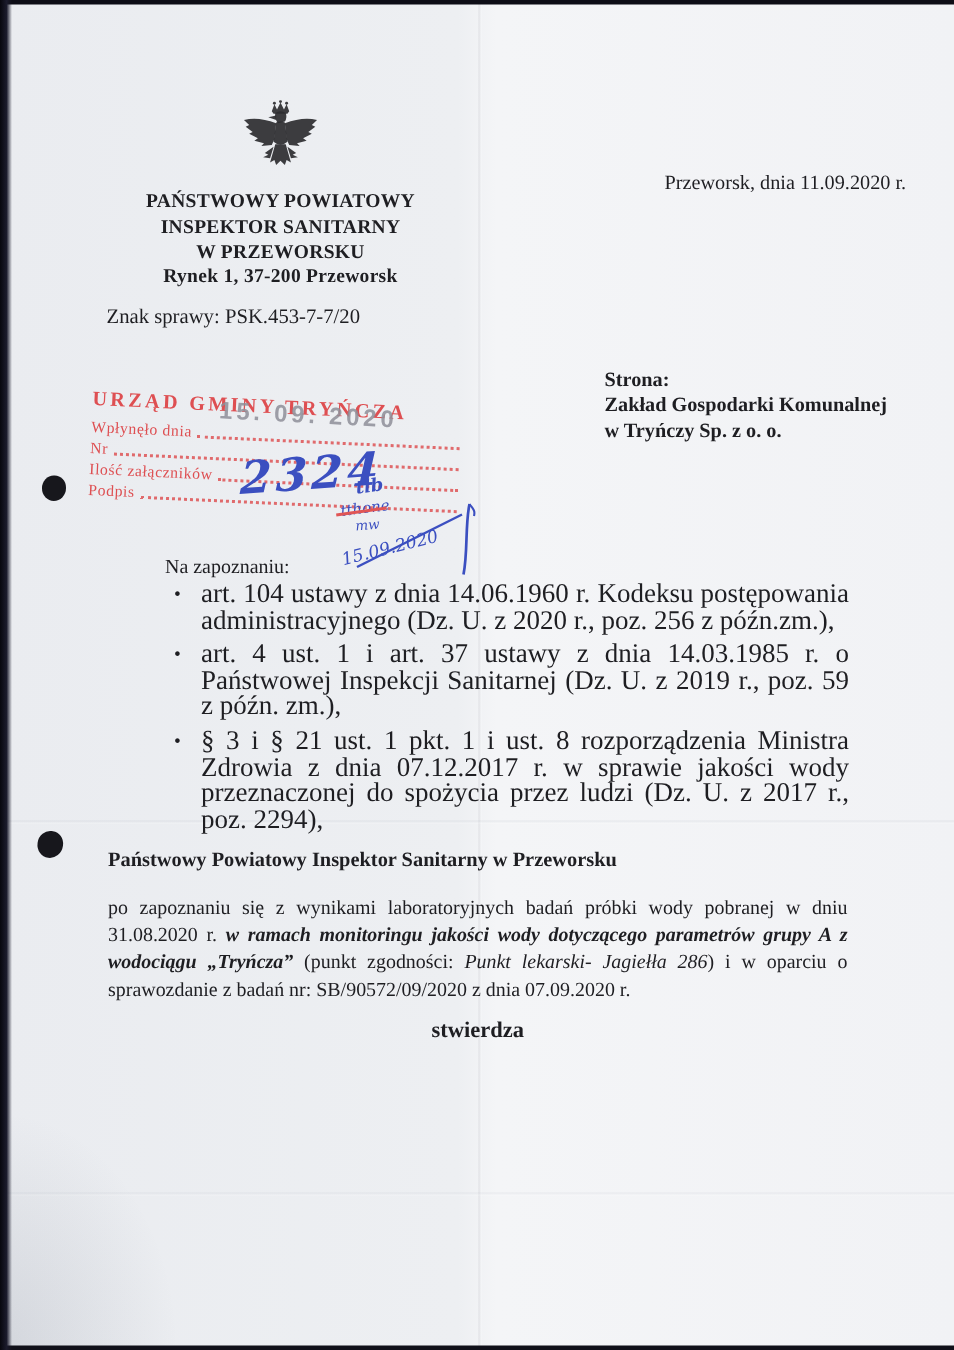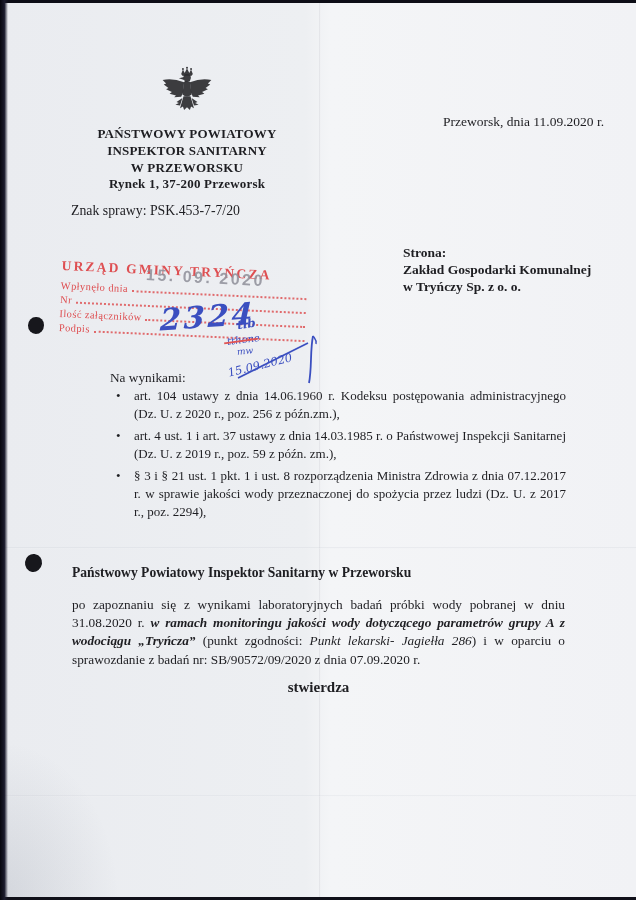--- a/index.html
+++ b/index.html
@@ -58,21 +58,21 @@
   .red-scribble { position:absolute; left:224px; top:340px; width:34px; height:0;
                   border-bottom:2px solid #e05555; transform:rotate(-8deg); }
   .pen-strokes { position:absolute; left:220px; top:330px; width:110px; height:60px; }
 
   
   .doc-title { position:absolute; left:72px; top:328px; width:493px; text-align:center;
                font-size:15.5px; font-weight:bold; letter-spacing:1.5px; }
   .basis-intro { position:absolute; left:110px; top:370px; font-size:13.3px; }
   ul.basis { position:absolute; left:110px; top:387px; width:456px; list-style:none; }
   ul.basis li { position:relative; padding-left:24px; text-align:justify;
-                font-size:13px; line-height:17.6px; margin-bottom:5px; }
+                font-size:18px; line-height:17.6px; margin-bottom:5px; }
   ul.basis li::before { content:"•"; position:absolute; left:6px; top:0; font-size:13px; }
   .authority { position:absolute; left:72px; top:565px; width:493px; text-align:left;
                font-weight:bold; font-size:13.6px; }
   .body-par { position:absolute; left:72px; top:596px; width:493px; text-align:justify;
               font-size:13.3px; line-height:18.2px; }
   .seg-bi { font-weight:bold; font-style:italic; }
   .seg-i  { font-style:italic; }
   .verdict { position:absolute; left:72px; top:679px; width:493px; text-align:center;
              font-weight:bold; font-size:15px; }
   .conclusion { position:absolute; left:72px; top:705px; width:493px; text-align:center; font-size:13.3px; }
@@ -154,21 +154,21 @@
   <div class="hand hand-date">15.09.2020</div>
   <div class="red-scribble"></div>
   <div class="pen-strokes">
     <svg viewBox="0 0 110 60" width="110" height="60">
       <path d="M18,48 L88,13" stroke="#3b4fc0" stroke-width="1.6" fill="none"></path>
       <path d="M93,6 C90,20 92,38 89,53" stroke="#3b4fc0" stroke-width="1.8" fill="none"></path>
       <path d="M93,6 C95,9 97,10 96,14" stroke="#3b4fc0" stroke-width="1.4" fill="none"></path>
     </svg>
   </div>
 
-  <div class="basis-intro">Na wynikami:</div>
+  <div class="basis-intro">Na zapoznaniu:</div>
 
   <ul class="basis">
     <li><span>art. 104 ustawy z dnia 14.06.1960 r. Kodeksu postępowania administracyjnego (Dz. U. z 2020 r., poz. 256 z późn.zm.),</span></li>
     <li><span>art. 4 ust. 1 i art. 37 ustawy z dnia 14.03.1985 r. o Państwowej Inspekcji Sanitarnej (Dz. U. z 2019 r., poz. 59 z późn. zm.),</span></li>
     <li><span>§ 3 i § 21 ust. 1 pkt. 1 i ust. 8 rozporządzenia Ministra Zdrowia z dnia 07.12.2017 r. w sprawie jakości wody przeznaczonej do spożycia przez ludzi (Dz. U. z 2017 r., poz. 2294),</span></li>
   </ul>
 
   <div class="authority">Państwowy Powiatowy Inspektor Sanitarny w Przeworsku</div>
 
   <p class="body-par"><span>po zapoznaniu się z wynikami laboratoryjnych badań próbki wody pobranej w dniu 31.08.2020 r. </span><span class="seg-bi">w ramach monitoringu jakości wody dotyczącego parametrów grupy A z wodociągu „Tryńcza”</span><span> (punkt zgodności: </span><span class="seg-i">Punkt lekarski- Jagiełła 286</span><span>) i w oparciu o sprawozdanie z badań nr: SB/90572/09/2020 z dnia 07.09.2020 r.</span></p>

